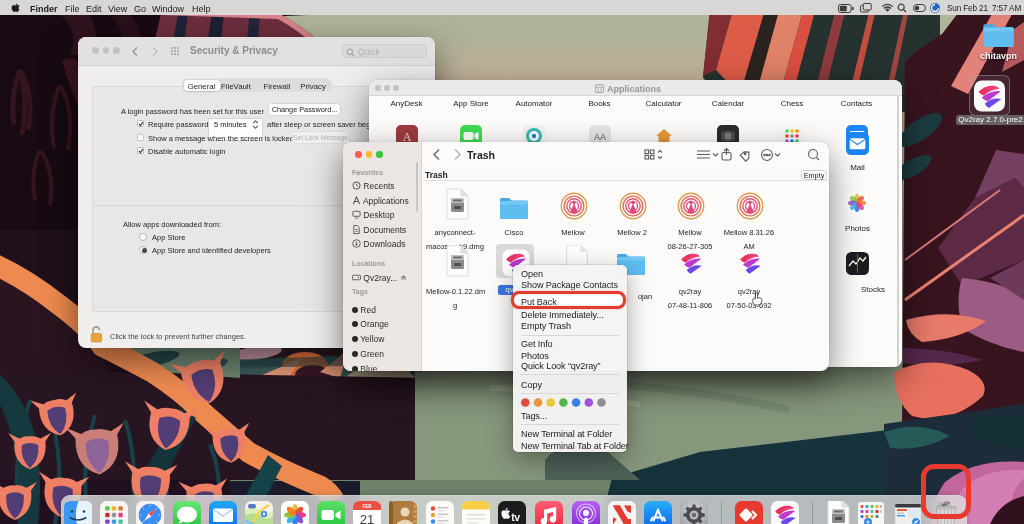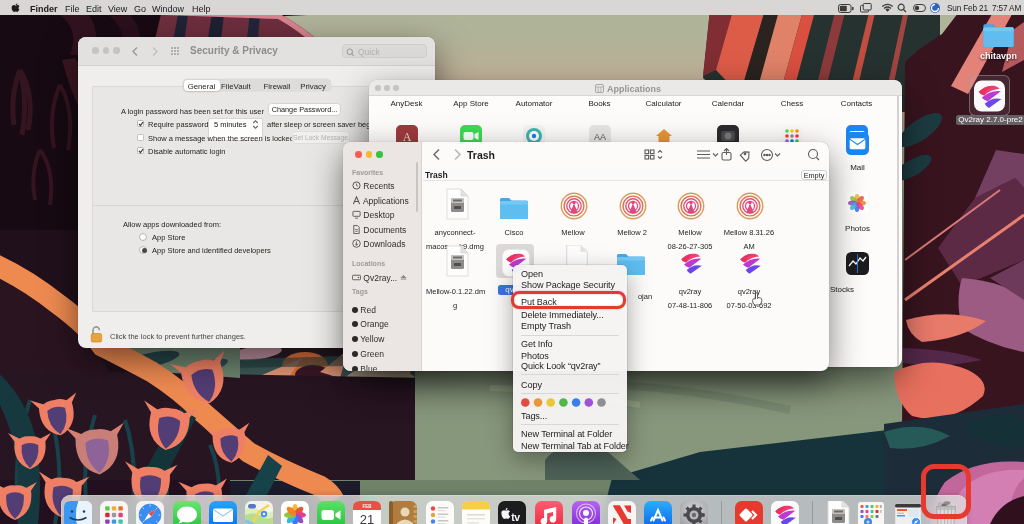--- a/index.html
+++ b/index.html
@@ -371,21 +371,21 @@
         <ellipse rx="3.2" ry="6" cy="-5.5" fill="#3cb4e8" opacity=".85" transform="rotate(-135)"></ellipse>
         <ellipse rx="3.2" ry="6" cy="-5.5" fill="#e83c8c" opacity=".85" transform="rotate(135)"></ellipse>
       </g>
     </svg>
 <div class="ab" style="left:461px;top:143.5px;width:55px;text-align:center;font-size:8px;color:#242220">Photos</div>
 <svg class="ab" style="left:477px;top:172px" width="23" height="23" viewBox="0 0 23 23">
       <rect width="23" height="23" rx="5.5" fill="#1d1d1f"></rect>
       <path d="M3,14 L7,9 L10,12 L14,6 L17,9 L20,5" stroke="#fff" stroke-width="1.3" fill="none"></path>
       <path d="M11.5,2 L11.5,21" stroke="#3a88f7" stroke-width="0.8"></path>
     </svg>
-<div class="ab" style="left:461px;top:205px;width:55px;text-align:left;font-size:8px;color:#242220">Stocks</div>
+<div class="ab" style="left:461px;top:205px;width:55px;text-align:right;font-size:8px;color:#242220">Stocks</div>
 <div class="ab" style="left:528px;top:16px;width:1.5px;height:271px;background:#d4d2d0"></div>
 </div>
 
 <svg width="0" height="0" style="position:absolute">
 <defs>
 <g id="dmgicon">
         <path d="M3,0 L17,0 L24,7 L24,30 L3,30 Z" fill="#fdfdfd" stroke="#d8d6d4" stroke-width="0.8"></path>
         <path d="M17,0 L17,7 L24,7 Z" fill="#e4e2e0" stroke="#d0cecc" stroke-width="0.6"></path>
         <rect x="7" y="9" width="13" height="14" rx="1.5" fill="#8e8c8a"></rect>
         <rect x="7" y="9" width="13" height="5" rx="1.5" fill="#c4c2c0"></rect>
@@ -561,21 +561,21 @@
 07-50-03-692</div>
 </div>
 
 <svg class="ab" style="left:752px;top:292px;z-index:45" width="11" height="14" viewBox="0 0 11 14">
     <use href="#cursor"></use>
   </svg>
 
 <div id="ctx">
 <div class="ab" style="left:1px;top:28px;width:112px;height:16px;background:#fff"></div>
 <div class="mitem" style="top:3.5px">Open</div>
-<div class="mitem" style="top:14.9px">Show Package Security</div>
+<div class="mitem" style="top:14.9px">Show Package Contacts</div>
 <div class="mitem" style="top:32.2px">Put Back</div>
 <div class="mitem" style="top:45.2px">Delete Immediately...</div>
 <div class="mitem" style="top:56.2px">Empty Trash</div>
 <div class="msep" style="top:69.5px"></div>
 <div class="mitem" style="top:73.9px">Get Info</div>
 <div class="mitem" style="top:85.8px">Photos</div>
 <div class="mitem" style="top:96.1px">Quick Look “qv2ray”</div>
 <div class="msep" style="top:109.4px"></div>
 <div class="mitem" style="top:114.9px">Copy</div>
 <div class="msep" style="top:128.2px"></div>

